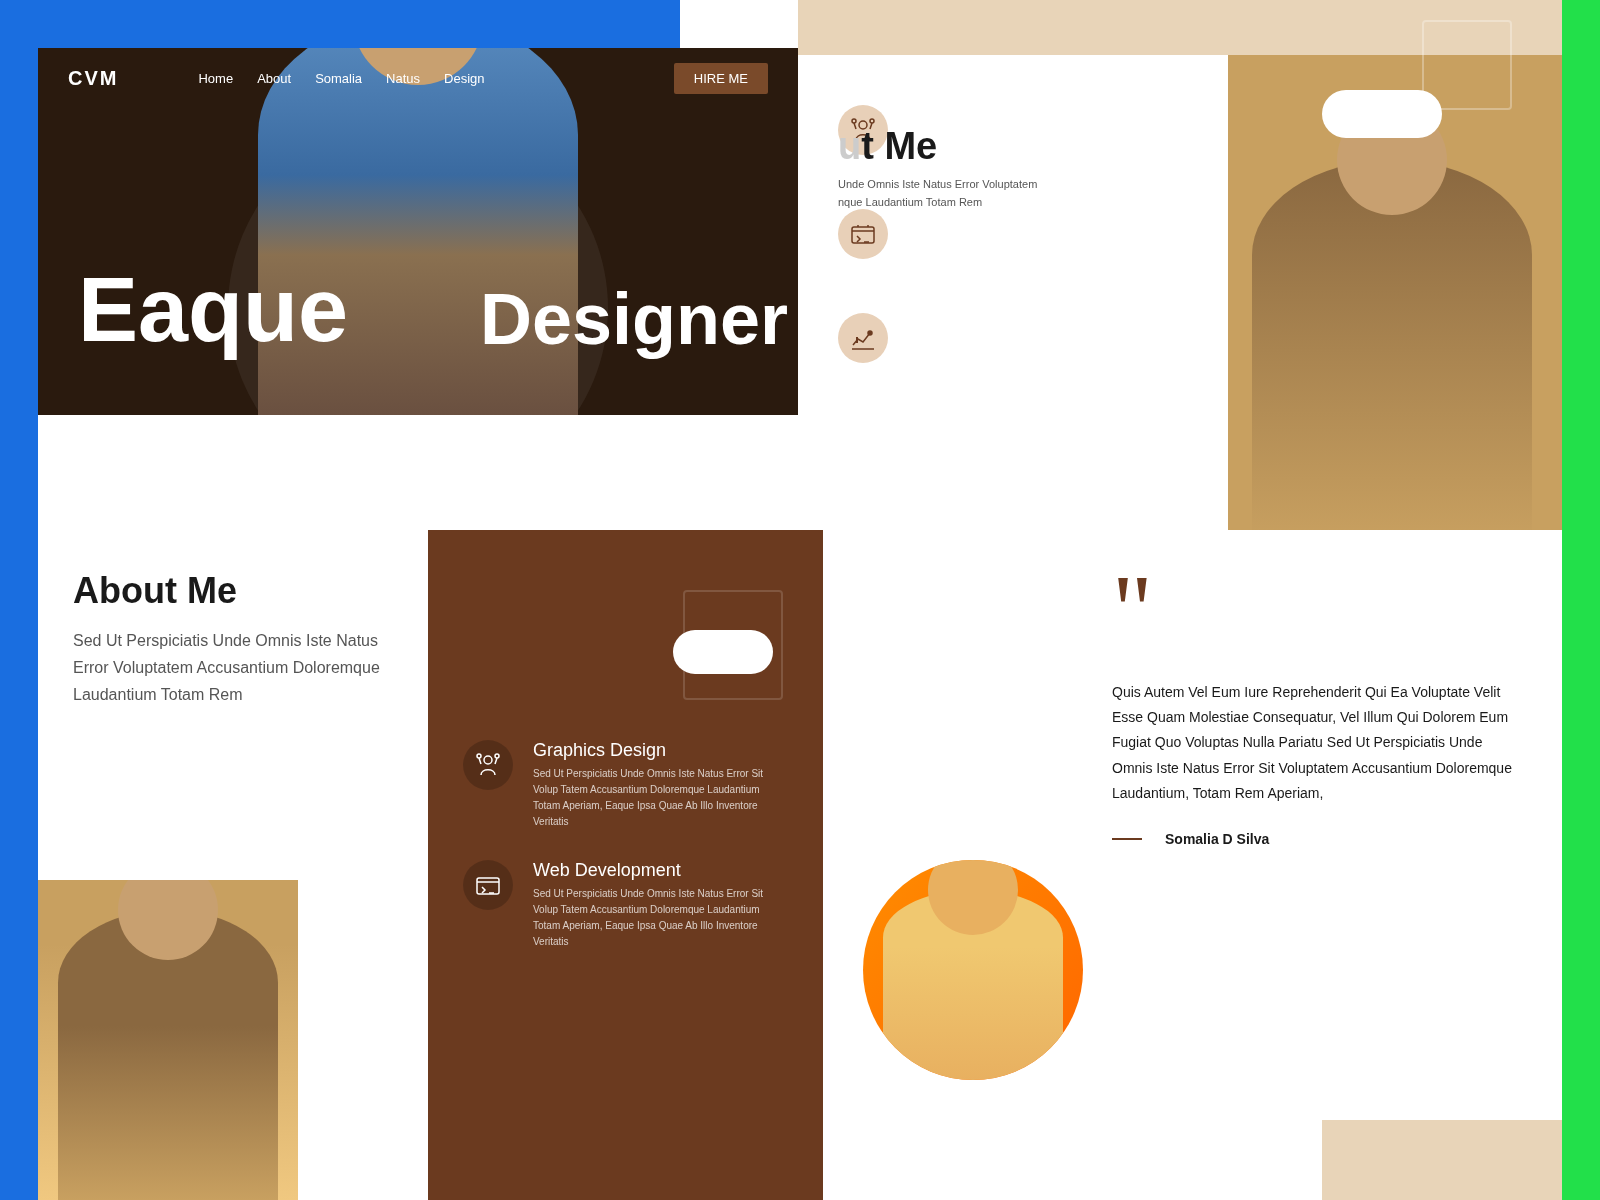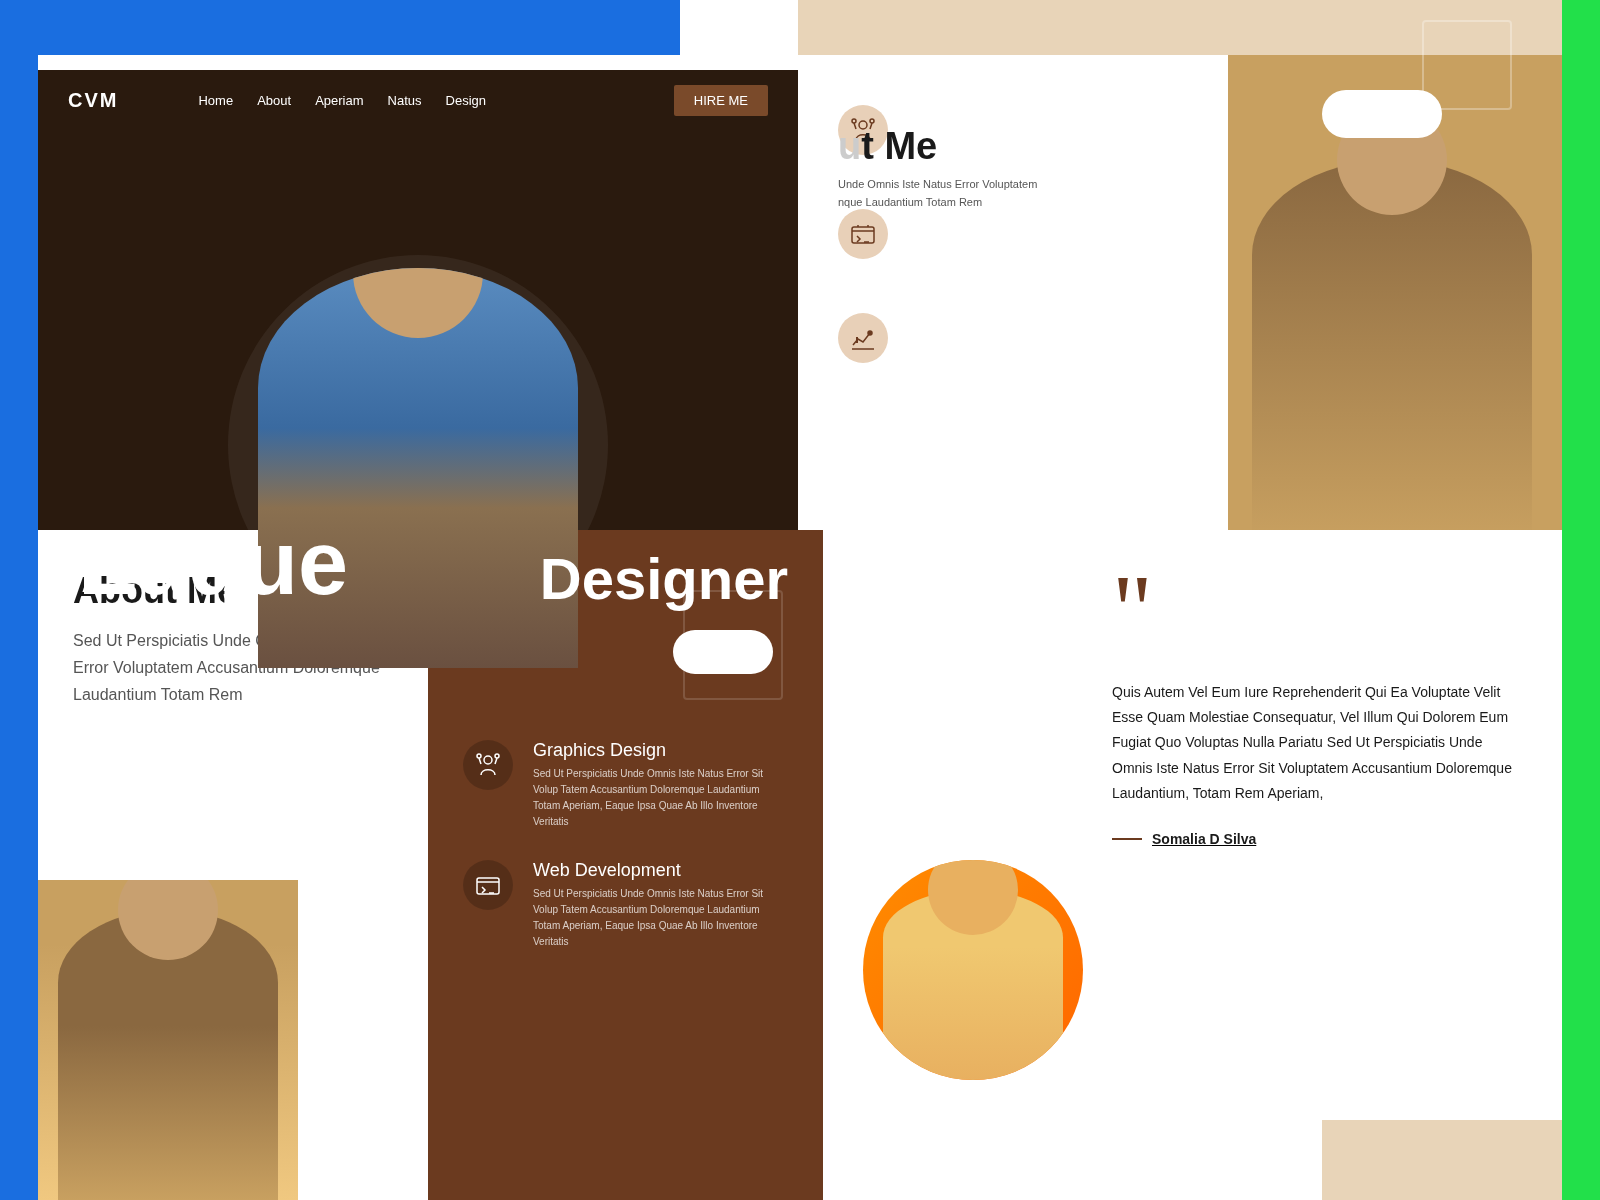--- a/index.html
+++ b/index.html
@@ -45,23 +45,23 @@
       top: 0;
       width: 1524px;
       height: 1200px;
       z-index: 2;
     }
 
     
     .hero-panel {
       position: absolute;
       left: 0;
-      top: 70px;
+      top: 48px;
       width: 760px;
-      height: 598px;
+      height: 367px;
       background: #2a1a0e;
       overflow: hidden;
     }
 
     .hero-nav {
       position: absolute;
       top: 0;
       left: 0;
       right: 0;
       height: 60px;
@@ -126,21 +126,21 @@
       font-size: 90px;
       font-weight: 900;
       color: #fff;
       line-height: 1;
       z-index: 5;
     }
     .hero-text-designer {
       position: absolute;
       bottom: 60px;
       right: 10px;
-      font-size: 58px;
+      font-size: 72px;
       font-weight: 900;
       color: #fff;
       line-height: 1;
       z-index: 5;
       margin-left: 24px;
     }
 
     
     .hero-person {
       position: absolute;
@@ -345,23 +345,22 @@
     .testimonial-text {
       font-size: 14px;
       color: #1a1a1a;
       line-height: 1.8;
       max-width: 400px;
       font-weight: 500;
     }
     .testimonial-author-line {
       display: flex;
       align-items: center;
-      gap: 10px;
+      gap: 23px;
       margin-top: 25px;
-      text-decoration: underline;
     }
     .author-dash {
       width: 30px;
       height: 2px;
       background: #6b3a1f;
     }
     .author-name {
       font-size: 14px;
       font-weight: 600;
       color: #1a1a1a;
@@ -441,21 +440,21 @@
 
   <div class="hero-panel">
     <div class="hero-circle"></div>
     <div class="hero-circle2"></div>
 
     <nav class="hero-nav">
       <div class="hero-logo">CVM</div>
       <div class="hero-nav-links">
         <a>Home</a>
         <a>About</a>
-        <a>Aperiam</a>
+        <a>Somalia</a>
         <a>Natus</a>
         <a>Design</a>
       </div>
       <button class="hire-btn">HIRE ME</button>
     </nav>
 
     <div class="hero-person">
       <div class="hero-person-body">
 
         <div class="hero-person-head"></div>

